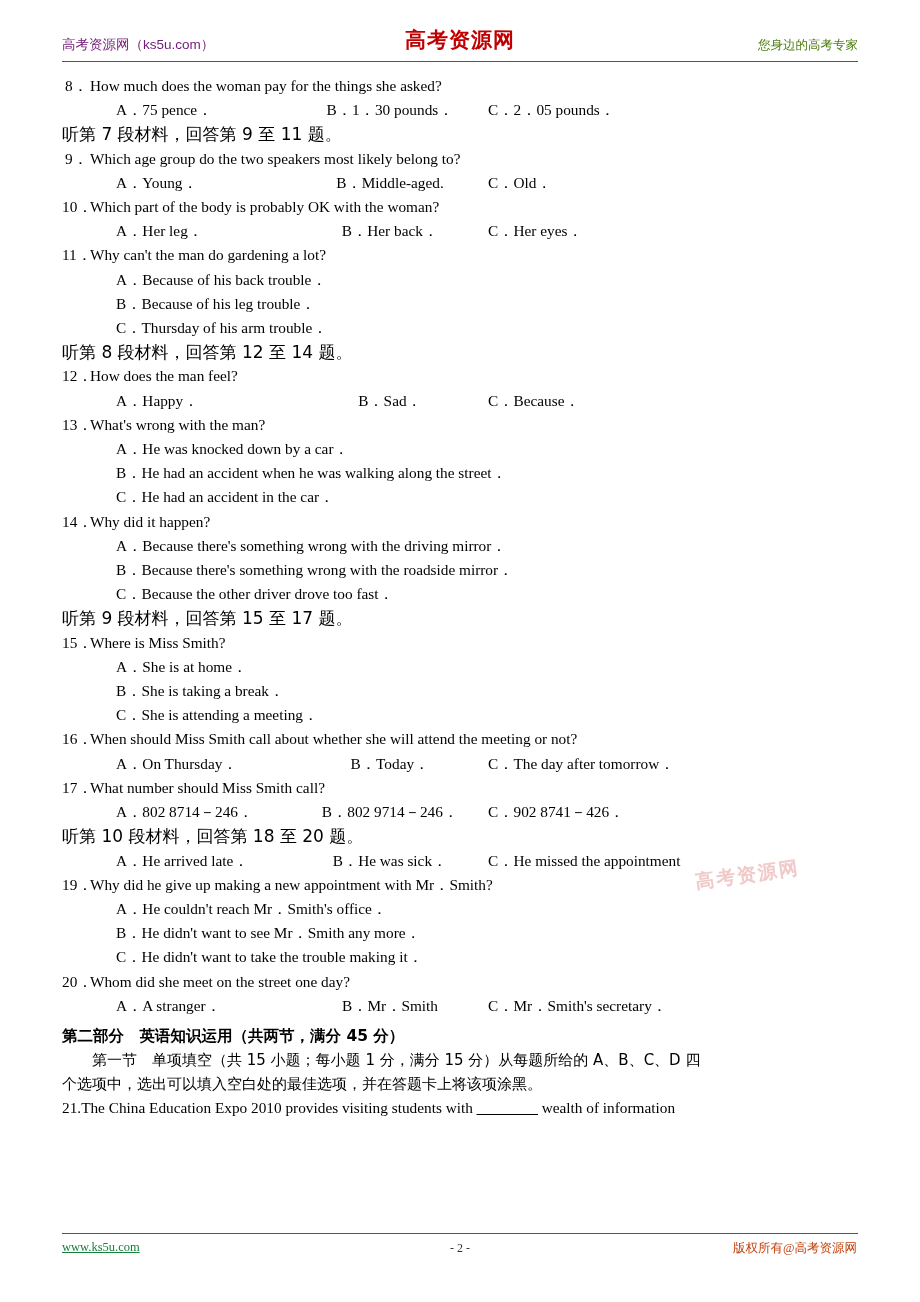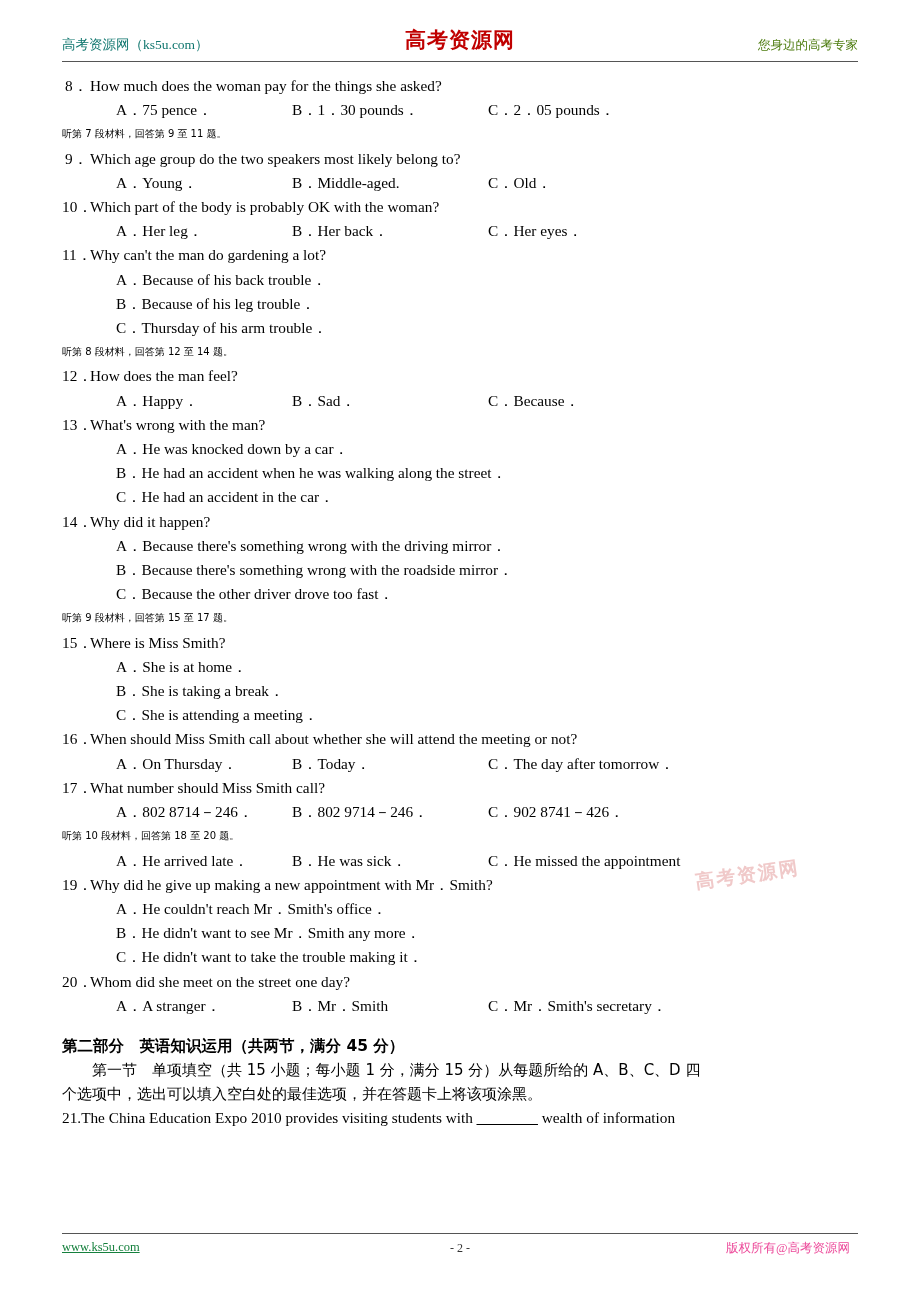--- a/index.html
+++ b/index.html
@@ -28,22 +28,22 @@
     height: 62px;
     padding-top: 34px;
     box-sizing: border-box;
     border-bottom: 1px solid #555;
   }
   .header-left {
     position: absolute;
     left: 0;
     top: 36px;
     font-size: 13.5px;
-    color: #0f766e;
-    font-family: Liberation Serif, serif;
+    color: #701a75;
+    font-family: Liberation Sans, sans-serif;
   }
   .header-center {
     position: absolute;
     left: 0;
     right: 0;
     top: 26px;
     text-align: center;
     font-size: 21px;
     color: #c00000;
     font-weight: bold;
@@ -78,24 +78,24 @@
     position: absolute;
     left: 0;
     right: 0;
     top: 7px;
     text-align: center;
     font-size: 12px;
     color: #333;
   }
   .footer-right {
     position: absolute;
-    right: 8px;
+    right: 1px;
     top: 6px;
     font-size: 12.5px;
-    color: #ec4899;
+    color: #c2410c;
   }
   
   .content {
     padding-top: 12px;
     font-size: 15.3px;
     line-height: 24.2px;
   }
   .q-line {
     white-space: nowrap;
   }
@@ -109,30 +109,30 @@
     padding-left: 54px;
   }
   .opt-row {
     padding-left: 54px;
     white-space: nowrap;
   }
   .opt {
     display: inline-block;
   }
   .opt.c1 { width: 176px; }
-  .opt.c2 { width: 196px; }
+  .opt.c2 { width: 196px; text-align: center; }
   .cn {
     font-family: "DejaVu Sans", sans-serif;
-    font-size: 10px;
+    font-size: 17px;
   }
   .section-title {
     font-family: "DejaVu Sans", sans-serif;
     font-weight: bold;
     font-size: 15.5px;
-    margin-top: 16px;
+    margin-top: 6px;
   }
   .para {
     text-indent: 0;
     font-size: 15px;
     line-height: 24px;
   }
   .para-indent {
     padding-left: 30px;
   }
   .watermark {

